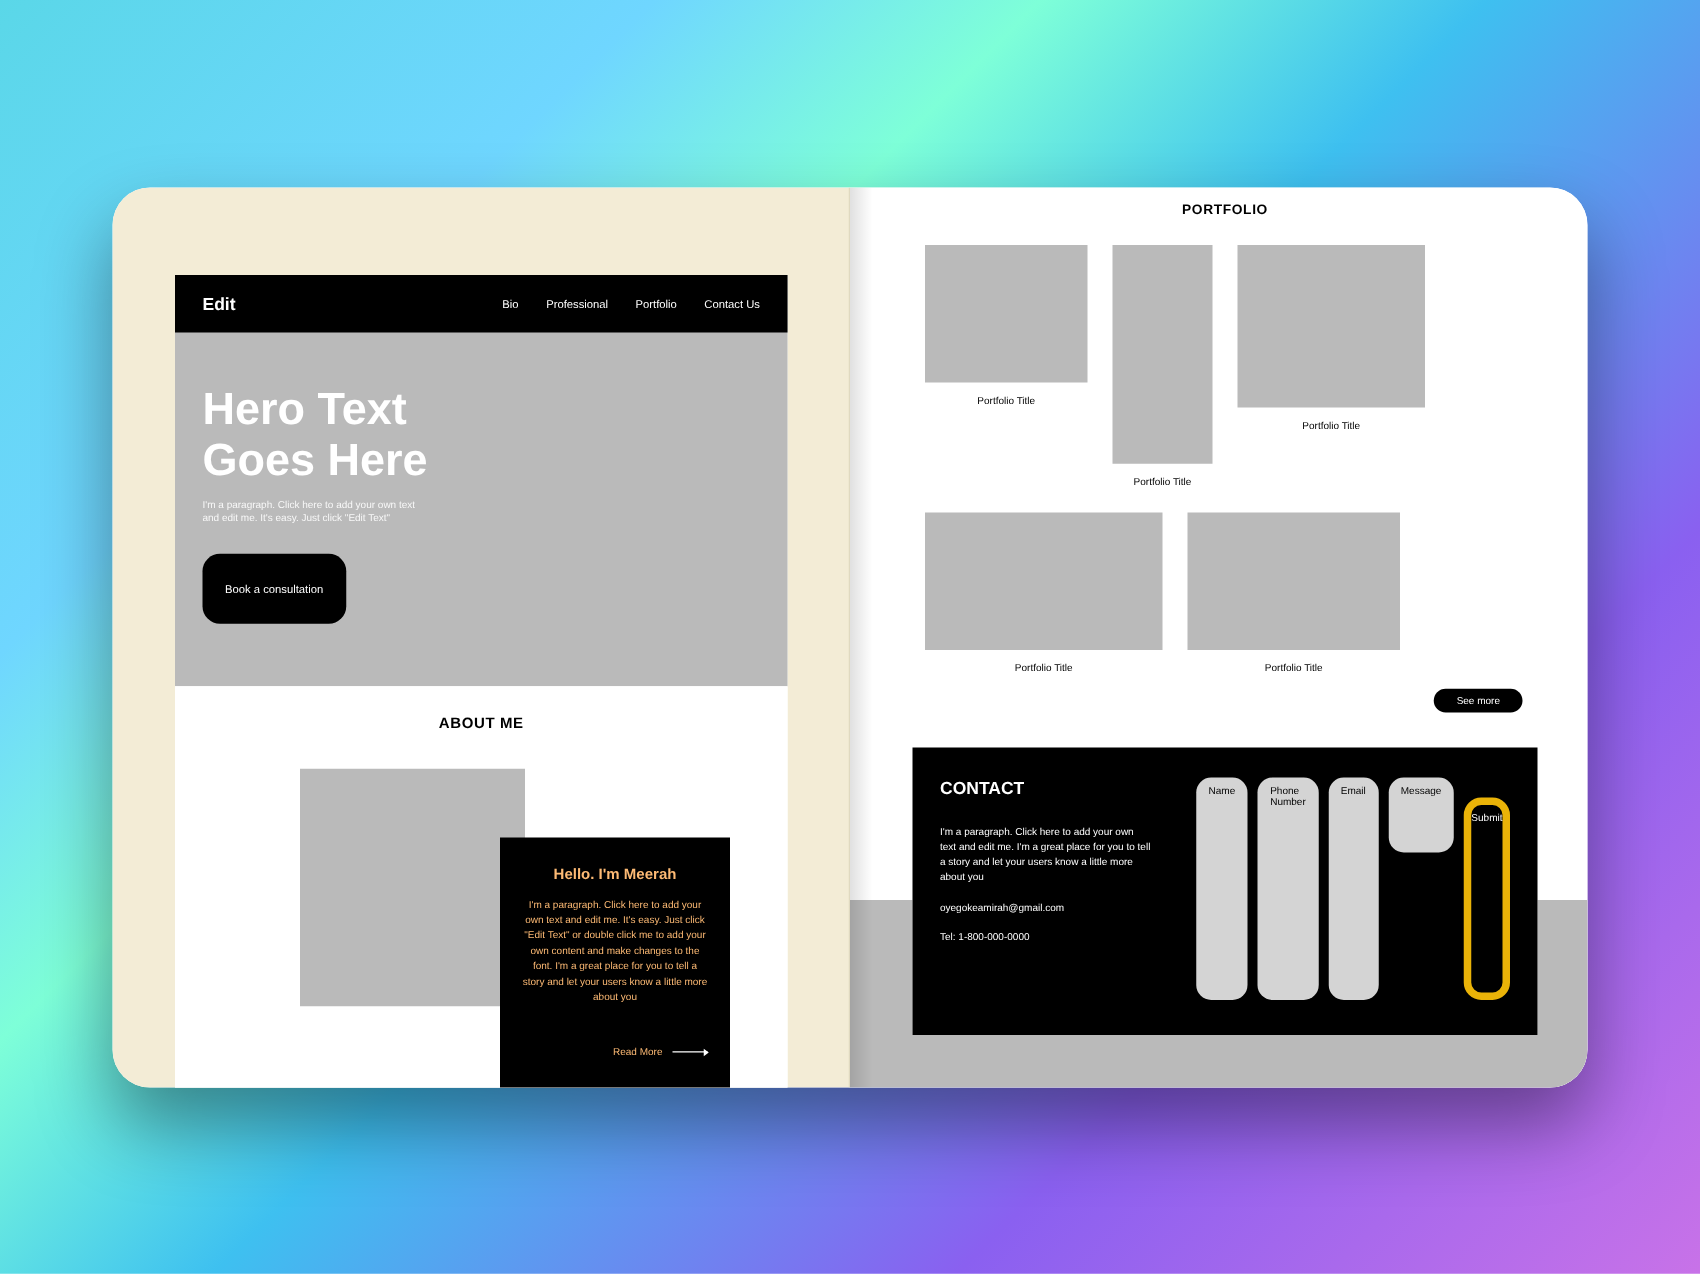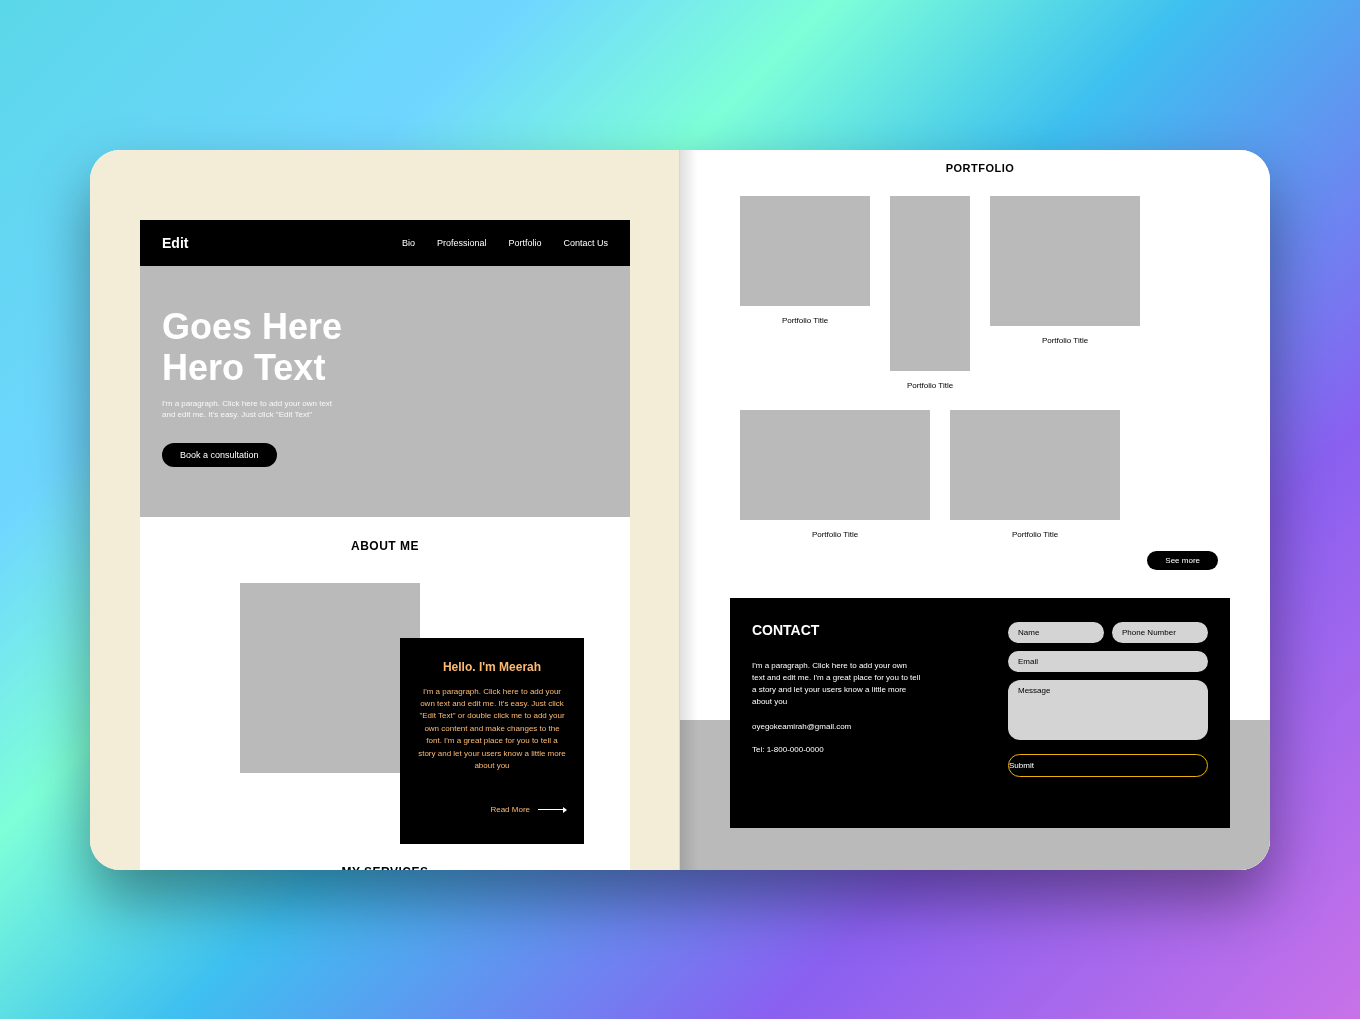--- a/index.html
+++ b/index.html
@@ -48,21 +48,21 @@
     margin: 0;
   }
   .navbar .logo { font-weight:700; font-size:14px; }
   .navbar .gap { flex:1; }
   .navbar .nav-item { font-size:9px; margin-left: 22px; }
   .hero-body { padding: 40px 0 0 22px; color:#fff; }
   .hero-title { font-size: 36px; font-weight:700; line-height:1.15; }
   .hero-sub { font-size: 8px; margin-top:10px; max-width:180px; opacity:.9; line-height:1.4;}
   .hero-cta {
     display:inline-block; margin-top:22px; background:#000; color:#fff;
-    font-size:9px; padding:7px 18px; border-radius:14px;
+    font-size:9px; padding:23px 18px; border-radius:14px;
   }
 
   .about-sec { padding: 22px 0 0 0; background:#fff; }
   .about-sec h2 { text-align:center; font-size:12px; font-weight:700; letter-spacing:.5px; }
   .about-body { position:relative; height: 270px; margin-top: 30px; }
   .about-img {
     position:absolute; left:100px; top:0; width:180px; height:190px; background:#bababa;
   }
   .about-card {
     position:absolute; left:260px; top:55px; width:184px; background:#000; color:#fdba74;
@@ -104,33 +104,33 @@
 
   .contact {
     margin-top:28px; background:#000; color:#fff; padding: 24px 22px 28px 22px;
     display:flex; gap: 12px;
     min-height: 230px;
   }
   .contact-left { flex:1; }
   .contact-left h2 { font-size:14px; font-weight:700; }
   .contact-left p { font-size:8px; line-height:1.5; margin-top:22px; max-width:170px;}
   .contact-left .email, .contact-left .tel { font-size:8px; margin-top:14px;}
-  .contact-right { flex:0 0 200px; display:flex; flex-direction:column; gap:8px;}
+  .contact-right { flex:0 0 200px; display:flex; flex-direction:row; gap:8px;}
   .field-row { display:flex; gap:8px; }
   .field, .area {
     background:#d4d4d4; color:#000; font-size:8px; border:none;
     padding:6px 10px; border-radius: 12px;
   }
   .field.name { flex:1; }
   .field.phone { flex:1; }
   .field.email { width:100%; }
   .area { width:100%; height:60px; border-radius:12px; }
   .submit {
-    border:1px solid #eab308; background:transparent; color:#fff; font-size:8px;
-    padding:6px 0; border-radius:14px; margin-top:6px; width:100%; 
+    border:6px solid #eab308; background:transparent; color:#fff; font-size:8px;
+    padding:6px 0; border-radius:14px; margin-top:16px; width:100%; 
   }
 
   .gray-strip {
     position:absolute; bottom:0; left:0; right:0; height:150px; background:#bababa; z-index:0;
   }
   .right-wire { z-index:1; }
   .spine-shadow {
     position:absolute; left:0; top:0; bottom:0; width:18px;
     background: linear-gradient(90deg, rgba(0,0,0,0.12), rgba(0,0,0,0));
     pointer-events:none;
@@ -146,22 +146,22 @@
       <div class="hero">
         <div class="navbar">
           <span class="logo">Edit</span>
           <span class="gap"></span>
           <span class="nav-item">Bio</span>
           <span class="nav-item">Professional</span>
           <span class="nav-item">Portfolio</span>
           <span class="nav-item">Contact Us</span>
         </div>
         <div class="hero-body">
+          <div class="hero-title">Hero Text</div>
           <div class="hero-title">Goes Here</div>
-          <div class="hero-title">Hero Text</div>
           <div class="hero-sub">I'm a paragraph. Click here to add your own text and edit me. It's easy. Just click "Edit Text"</div>
           <span class="hero-cta">Book a consultation</span>
         </div>
       </div>
 
       <div class="about-sec">
         <h2>ABOUT ME</h2>
         <div class="about-body">
           <div class="about-img"></div>
           <div class="about-card">

